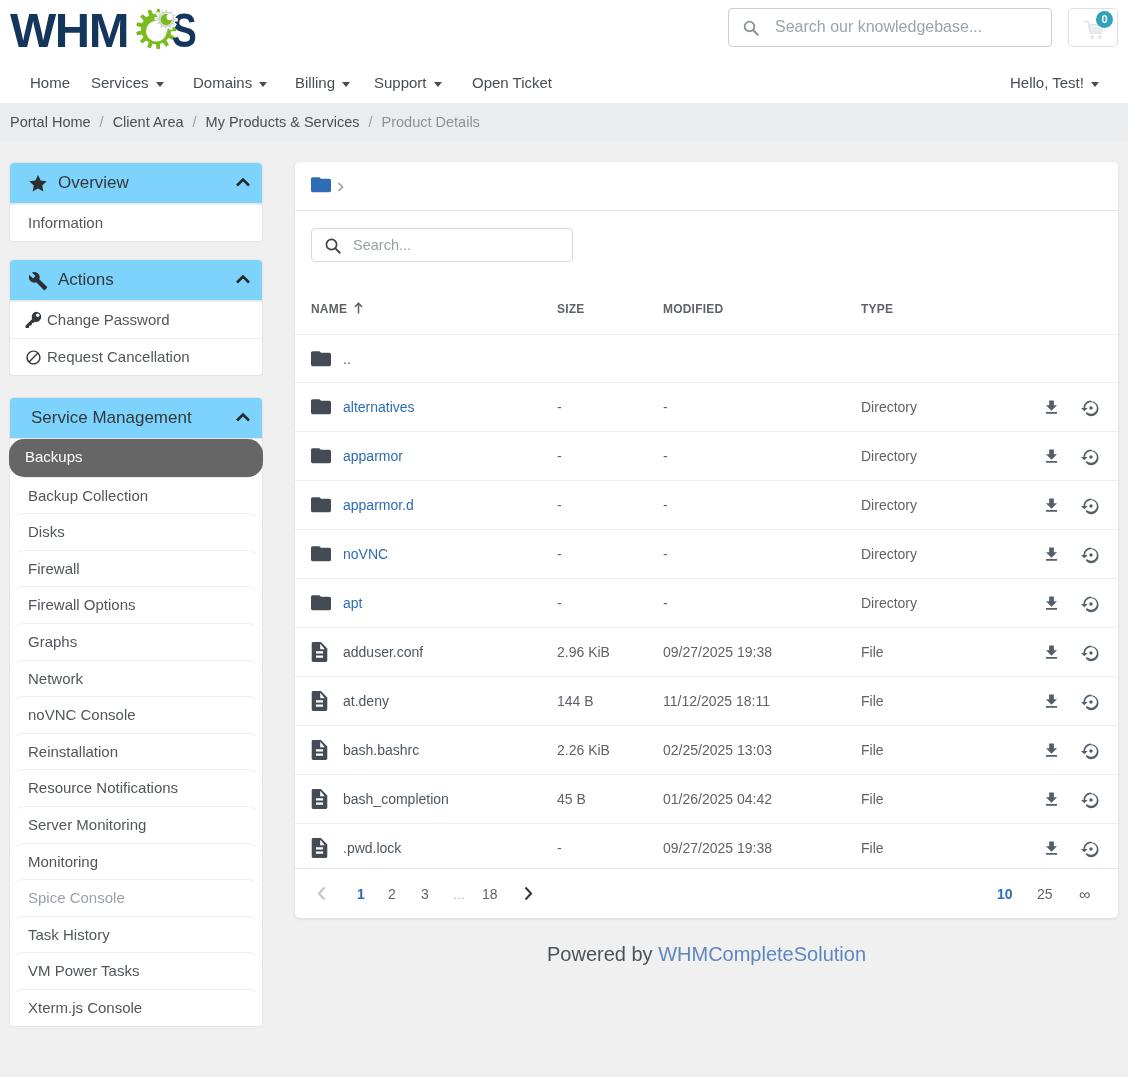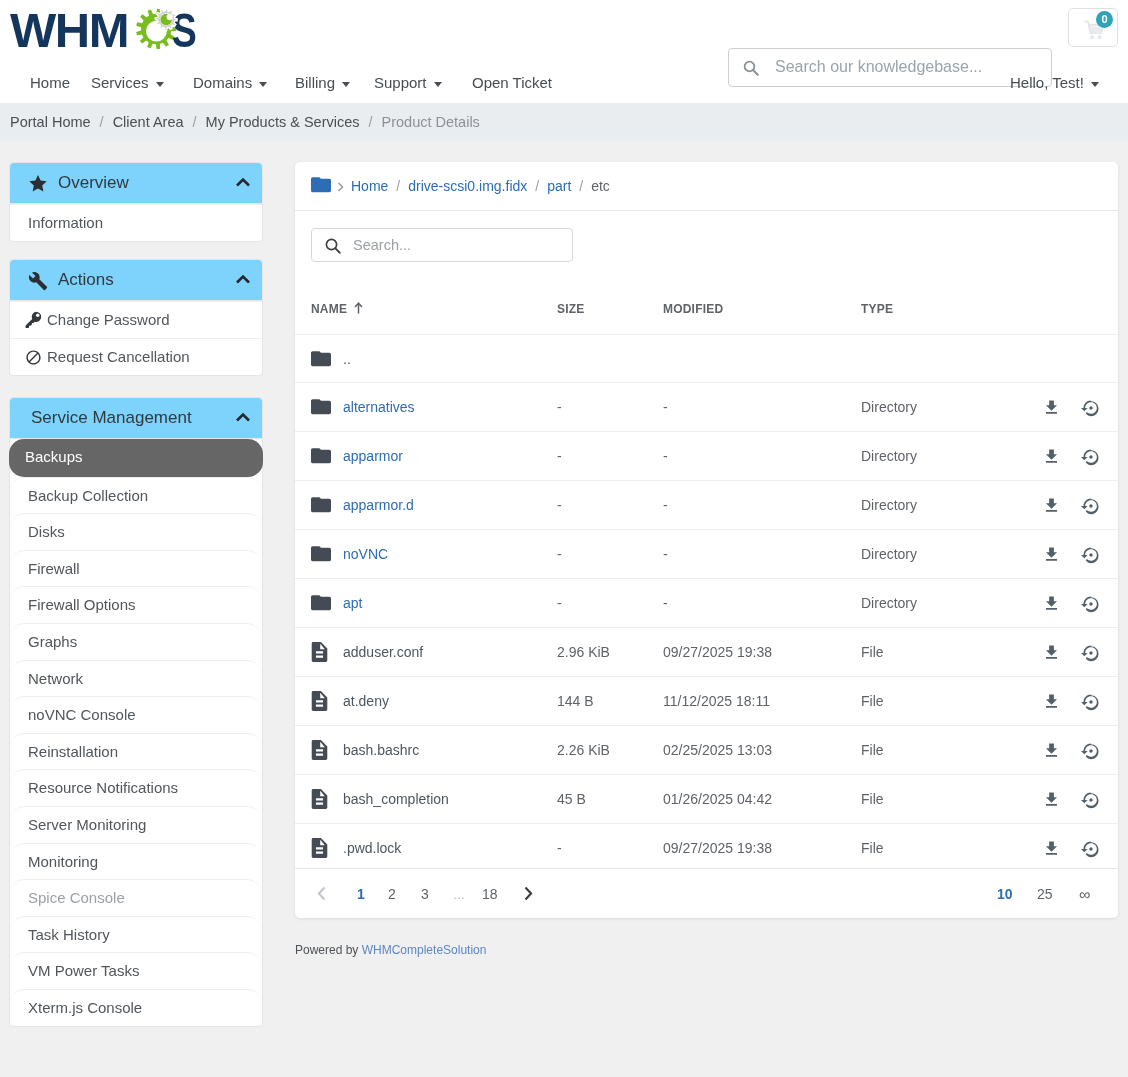--- a/index.html
+++ b/index.html
@@ -1,20 +1,20 @@
 <!DOCTYPE html>
 <html><head>
 <meta charset="utf-8">
 <style>
 * { margin:0; padding:0; box-sizing:border-box; }
 html,body { width:1128px; height:1077px; font-family:"Liberation Sans", sans-serif; background:#fff; position:relative; overflow:hidden; }
 
 #hdr { position:absolute; left:0; top:0; width:1128px; height:103px; background:#fff; }
 #logo { position:absolute; left:9px; top:7px; }
-#searchbox { position:absolute; left:728px; top:8px; width:324px; height:39px; border:1px solid #cbd0d4; border-radius:4px;margin-top:40px; }
+#searchbox { position:absolute; left:728px; top:8px; width:324px; height:39px; border:1px solid #cbd0d4; border-radius:4px; }
 #searchbox .mag { position:absolute; left:13px; top:10px; }
 #searchbox .ph { position:absolute; left:46px; top:9px; font-size:16px; color:#9aa4ad; }
 #cartbtn { position:absolute; left:1068px; top:8px; width:50px; height:39px; border:1px solid #dde1e4; border-radius:5px; }
 #cartbadge { position:absolute; left:1096px; top:11px; width:17px; height:17px; border-radius:50%; background:#31a3b8; color:#fff; font-size:11px; font-weight:bold; text-align:center; line-height:17px; }
 
 #nav { position:absolute; left:0; top:66px; width:1128px; height:37px; }
 .navitem { position:absolute; top:8px; font-size:15px; color:#474d52; }
 .caret { display:inline-block; width:0; height:0; border-left:4px solid transparent; border-right:4px solid transparent; border-top:5px solid #474d52; margin-left:7px; vertical-align:middle; }
 
 #bcbar { position:absolute; left:0; top:103px; width:1128px; height:38px; background:#e9edf0; font-size:14.5px; line-height:38px; color:#4a4f54; padding-left:10px; }
@@ -46,21 +46,21 @@
 .c-name { left:48px; }
 .c-size { left:262px; }
 .c-mod  { left:368px; }
 .c-type { left:566px; }
 .nm-dir { color:#2e6cb5; }
 .nm-file { color:#4d565e; }
 .ric { position:absolute; top:15px; }
 #pagination { position:absolute; left:0; top:706px; width:823px; height:50px; border-top:1px solid #e4e7ea; font-size:14px; }
 .pg { position:absolute; top:17px; color:#5f6368; }
 
-#footer { position:absolute; left:295px; top:943px; width:823px; font-size:12px; color:#4c5257; }
+#footer { position:absolute; left:295px; top:943px; width:823px; text-align:center; font-size:20px; color:#4c5257; }
 #footer a { color:#5d87c2; text-decoration:none; }
 </style>
 </head>
 <body>
 <div id="pagebg"></div>
 
 <div id="hdr">
   <svg id="logo" width="210" height="52" viewBox="0 0 210 52">
     <text x="1" y="40.2" font-family="Liberation Sans, sans-serif" font-size="49" font-weight="bold" fill="#14365c" letter-spacing="-1.5">WHM</text>
     <path fill="#79bc1d" d="M162.2 24.3 L161.5 27.3 L165.8 30.0 L164.1 33.1 L159.5 31.0 L157.4 33.3 L159.9 37.7 L157.0 39.7 L153.9 35.7 L151.0 36.7 L151.2 41.8 L147.7 42.2 L146.8 37.2 L143.7 36.8 L141.5 41.4 L138.2 40.1 L139.7 35.2 L137.2 33.5 L133.2 36.5 L130.9 33.9 L134.4 30.3 L133.0 27.5 L128.0 28.3 L127.2 24.9 L132.1 23.4 L132.1 20.3 L127.3 18.7 L128.1 15.3 L133.2 16.2 L134.6 13.5 L131.1 9.8 L133.4 7.2 L137.5 10.3 L140.0 8.6 L138.6 3.7 L141.9 2.5 L144.0 7.1 L147.1 6.8 L148.1 1.8 L151.6 2.3 L151.3 7.4 L154.1 8.5 L157.4 4.5 L160.2 6.6 L157.6 10.9 L159.6 13.2 L164.3 11.3 L165.9 14.4 L161.6 17.0 L162.3 20.0 L167.3 20.4 L167.3 24.0 Z"></path>
@@ -166,21 +166,20 @@
 </div>
 
 <div id="card">
   <div id="fmcrumb">
     <svg style="position:absolute;left:16px;top:15px" width="20" height="17" viewBox="0 0 24 20">
         <path fill="#2e6cb5" d="M10 0H2C.9 0 0 .9 0 2v14c0 1.1.9 2 2 2h20c1.1 0 2-.9 2-2V4c0-1.1-.9-2-2-2h-10l-2-2z"></path>
       </svg>
     <svg style="position:absolute;left:42px;top:20px" width="7" height="10" viewBox="0 0 7 10">
         <path d="M1.5 1 L5.5 5 L1.5 9" fill="none" stroke="#9aa0a6" stroke-width="1.6"></path>
       </svg>
-    <div style="position:absolute;left:56px;top:0;line-height:49px;white-space:nowrap"><span class="lnk">Home</span><span class="sep">/</span><span class="lnk">drive-scsi0.img.fidx</span><span class="sep">/</span><span class="lnk">part</span><span class="sep">/</span><span style="color:#5f6368">etc</span></div>
   </div>
   <div id="fmsearch">
     <svg style="position:absolute;left:12px;top:8px" width="18" height="18" viewBox="0 0 24 24">
         <circle cx="10" cy="10" r="6.8" fill="none" stroke="#3c4043" stroke-width="2.2"></circle>
         <line x1="15.2" y1="15.2" x2="21" y2="21" stroke="#3c4043" stroke-width="2.4" stroke-linecap="round"></line>
       </svg>
     <span class="ph">Search...</span>
   </div>
   <div class="thead" style="left:16px;top:129px;line-height:36px">NAME&nbsp; <svg width="9" height="12" viewBox="0 0 9 12" style="vertical-align:-1px">
         <path d="M4.5 11.5 V1.5 M1 5 L4.5 1.2 L8 5" fill="none" stroke="#5f6368" stroke-width="1.5"></path>

